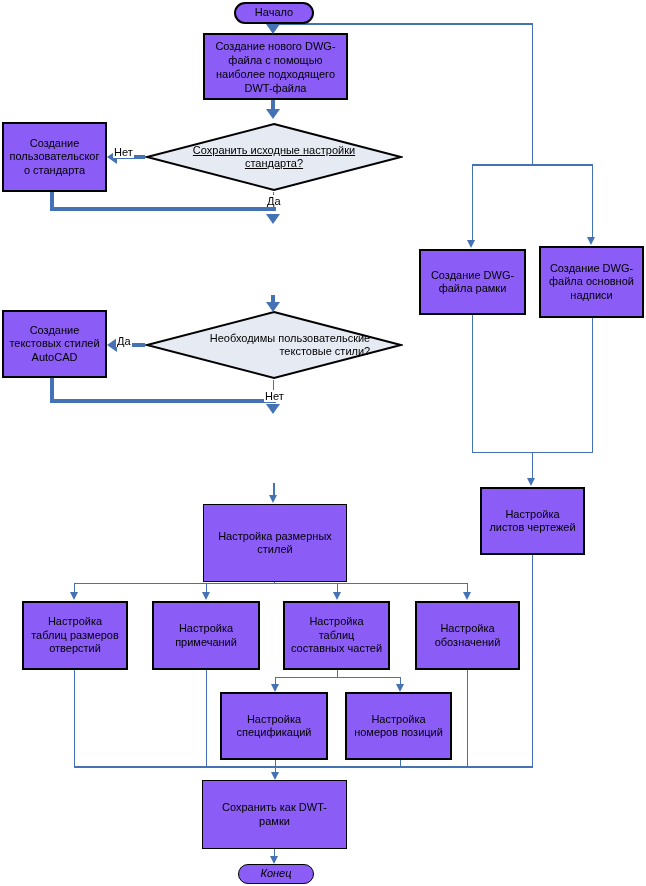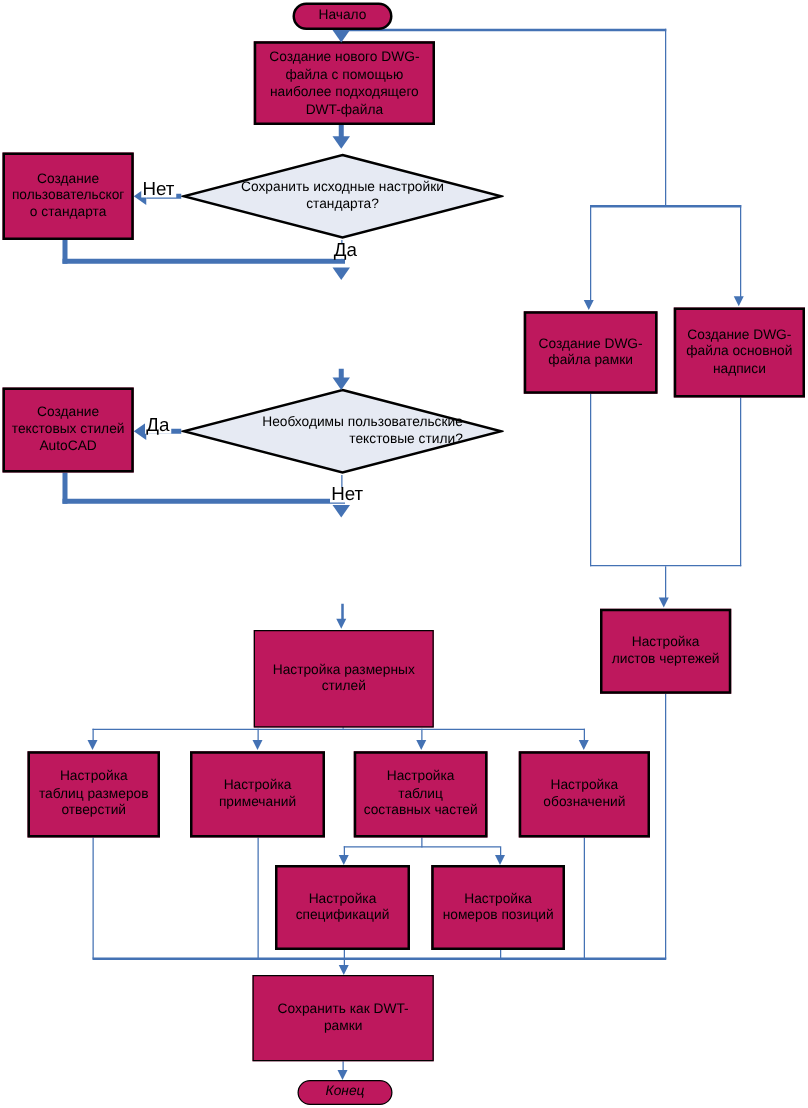--- a/index.html
+++ b/index.html
@@ -1,42 +1,42 @@
 <!DOCTYPE html>
 <html><head>
 <meta charset="utf-8">
 <style>
   html,body{margin:0;padding:0;background:#ffffff;}
   #canvas{
     position:relative;width:646px;height:886px;background:#ffffff;
     font-family:"Liberation Sans",sans-serif;color:#000;overflow:hidden;
   }
   .node{
-    position:absolute;box-sizing:border-box;background:#be185d;border:2px solid #000;
+    position:absolute;box-sizing:border-box;background:#8b5cf6;border:2px solid #000;
     display:flex;align-items:center;justify-content:center;text-align:center;
     font-size:11px;line-height:13.5px;white-space:pre-line;z-index:2;
   }
   .thinb{border-width:1px;}
   .oval{border-radius:12px;z-index:2;}
   .yellow{background:#ffffcc;}
   .dtext{
     position:absolute;display:flex;align-items:center;justify-content:center;
     text-align:center;font-size:11px;line-height:13.5px;white-space:pre-line;z-index:4;
   }
   .dsvg{position:absolute;z-index:2;}
   .lv,.lh{position:absolute;background:#4472b4;z-index:1;}
   .lv{width:1.5px;}
   .lh{height:1.5px;}
   .LV,.LH{position:absolute;background:#4472b4;z-index:1;}
   .LV{width:4px;}
   .LH{height:4px;}
   .ab-down{position:absolute;width:0;height:0;border-left:7px solid transparent;border-right:7px solid transparent;border-top:10px solid #4472b4;z-index:3;}
   .ab-left{position:absolute;width:0;height:0;border-top:7px solid transparent;border-bottom:7px solid transparent;border-right:10px solid #4472b4;z-index:3;}
   .as-down{position:absolute;width:0;height:0;border-left:4.5px solid transparent;border-right:4.5px solid transparent;border-top:8px solid #4472b4;z-index:3;}
-  .elabel{position:absolute;font-size:15px;line-height:12px;background:#ffffff;padding:0 1px;z-index:5;}
+  .elabel{position:absolute;font-size:11px;line-height:12px;background:#ffffff;padding:0 1px;z-index:5;}
 </style>
 </head>
 <body>
 
 <div id="canvas">
 
   <div class="lh" style="left:273px;top:23px;width:260px;"></div>
   <div class="lv" style="left:531.5px;top:23px;height:142px;"></div>
   <div class="lh" style="left:472px;top:164px;width:121px;"></div>
   <div class="lv" style="left:471.5px;top:164px;height:77px;"></div>
@@ -104,21 +104,21 @@
   <div class="ab-left" style="left:107px;top:338px;"></div>
 
   <div class="lv" style="left:272.5px;top:380px;height:21px;"></div>
   <div class="LV" style="left:50px;top:378px;height:25px;"></div>
   <div class="LH" style="left:50px;top:399px;width:226px;"></div>
   <div class="ab-down" style="left:266px;top:404px;"></div>
 
   <svg class="dsvg" style="left:145px;top:122px;" width="258" height="70">
     <polygon points="129,2 256,35 129,68 2,35" stroke="#000000" stroke-width="2" fill="#e6eaf3"></polygon>
   </svg>
-  <div class="dtext" style="left:145px;top:122px;width:258px;height:70px;">Сохранить исходные настройки
+  <div class="dtext" style="left:145px;top:122px;width:258px;height:70px;text-decoration:underline;">Сохранить исходные настройки
 стандарта?</div>
 
   <svg class="dsvg" style="left:145px;top:310px;" width="258" height="70">
     <polygon points="129,2 256,35 129,68 2,35" stroke="#000000" stroke-width="2" fill="#e6eaf3"></polygon>
   </svg>
   <div class="dtext" style="left:161px;top:310px;width:258px;height:70px;text-align:right;">Необходимы пользовательские
 текстовые стили?</div>
 
   <div class="node oval" style="left:234px;top:2px;width:80px;height:22px;">Начало</div>
 

